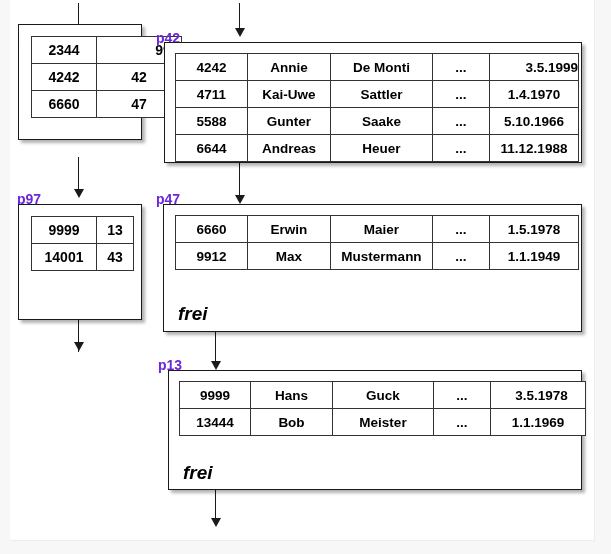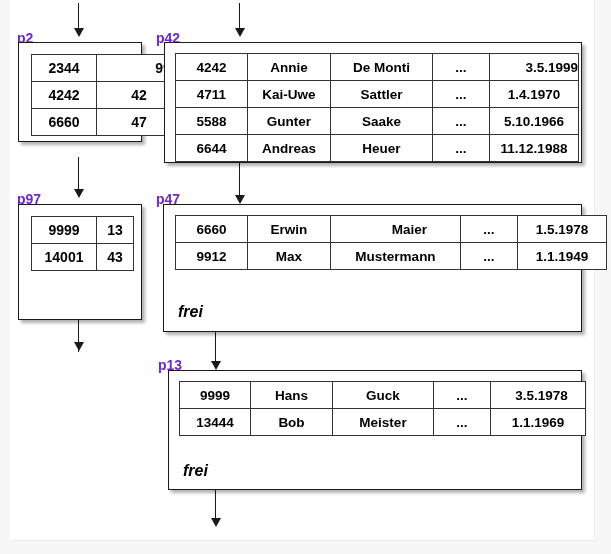--- a/index.html
+++ b/index.html
@@ -65,21 +65,21 @@
     padding: 0;
     height: 26px;
     white-space: nowrap;
   }
   .rec-table.idx td {
     height: 26px;
     font-size: 14px;
   }
   .frei {
     position: absolute;
-    font-size: 16px;
+    font-size: 19px;
     font-style: italic;
     font-weight: bold;
     color: #000;
   }
 
   
   .arrow-line {
     position: absolute;
     width: 0;
     border-left: 1.6px solid #1a1a1a;
@@ -113,21 +113,21 @@
   <div class="arrow-line" style="left:78px; top:319px; height:33px;"></div>
   <div class="arrow-head" style="left:73.5px; top:342px;"></div>
 
   <div class="arrow-line" style="left:215px; top:332px; height:33px;"></div>
   <div class="arrow-head" style="left:210.5px; top:361px;"></div>
 
   <div class="arrow-line" style="left:215px; top:490px; height:33px;"></div>
   <div class="arrow-head" style="left:210.5px; top:518px;"></div>
 
   <div class="node-label" style="left:17px; top:30px;">p2</div>
-  <div class="node" style="left:18px; top:42px; width:124px; height:100px;">
+  <div class="node" style="left:18px; top:24px; width:124px; height:116px;">
     <table class="rec-table idx" style="left:12px; top:11px; width:100px;">
       <tbody>
         <tr>
           <td style="width:64px;">2344</td>
           <td style="width:36px;padding-left:48px;">99</td>
         </tr>
         <tr>
           <td>4242</td>
           <td>42</td>
         </tr>
@@ -191,21 +191,21 @@
     </table>
   </div>
 
   <div class="node-label" style="left:156px; top:191px;">p47</div>
   <div class="node" style="left:163px; top:204px; width:419px; height:128px;">
     <table class="rec-table" style="left:11px; top:10px; width:398px;">
       <tbody>
         <tr>
           <td style="width:71px;">6660</td>
           <td style="width:82px;">Erwin</td>
-          <td style="width:101px;padding-left:28px;">Maier</td>
+          <td style="width:101px;">Maier</td>
           <td style="width:56px;">...</td>
           <td style="width:88px;">1.5.1978</td>
         </tr>
         <tr>
           <td>9912</td>
           <td>Max</td>
           <td>Mustermann</td>
           <td>...</td>
           <td>1.1.1949</td>
         </tr>

